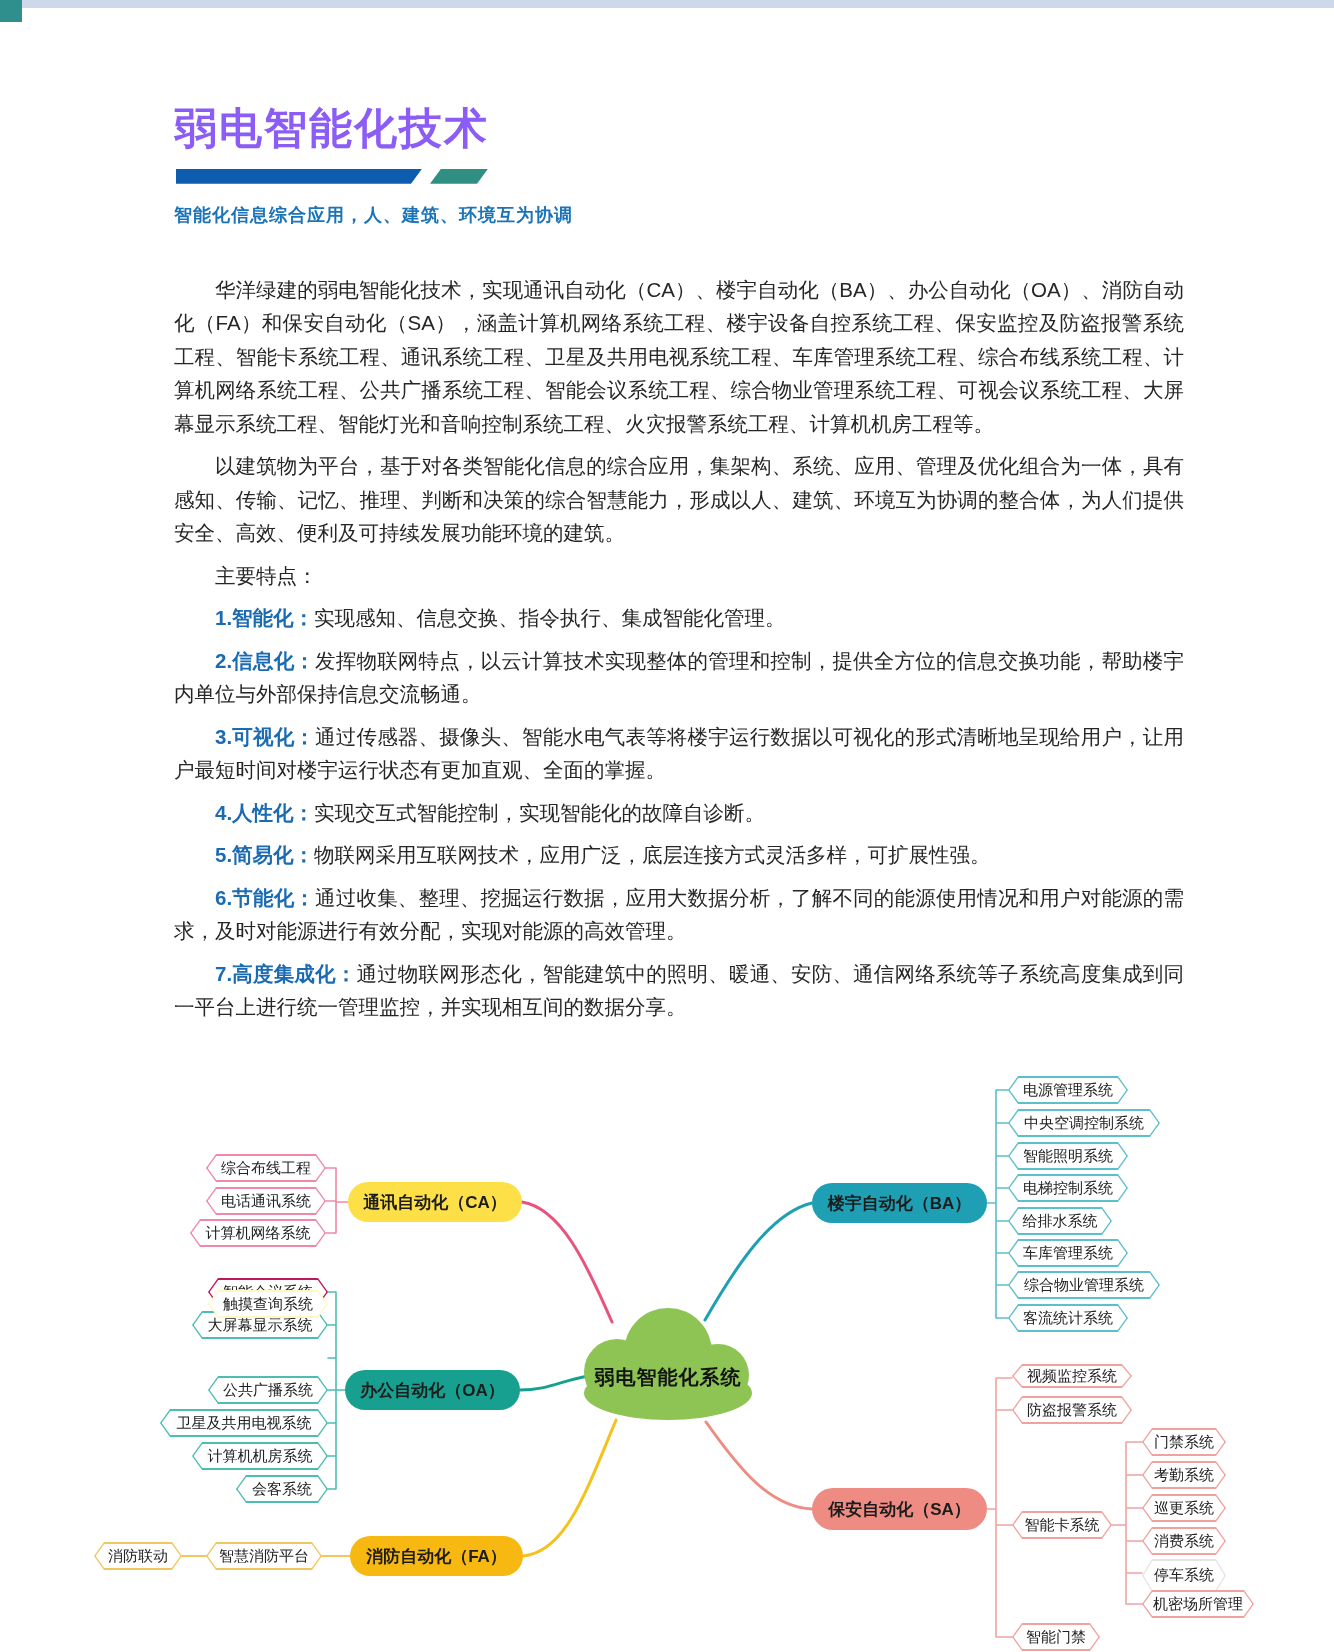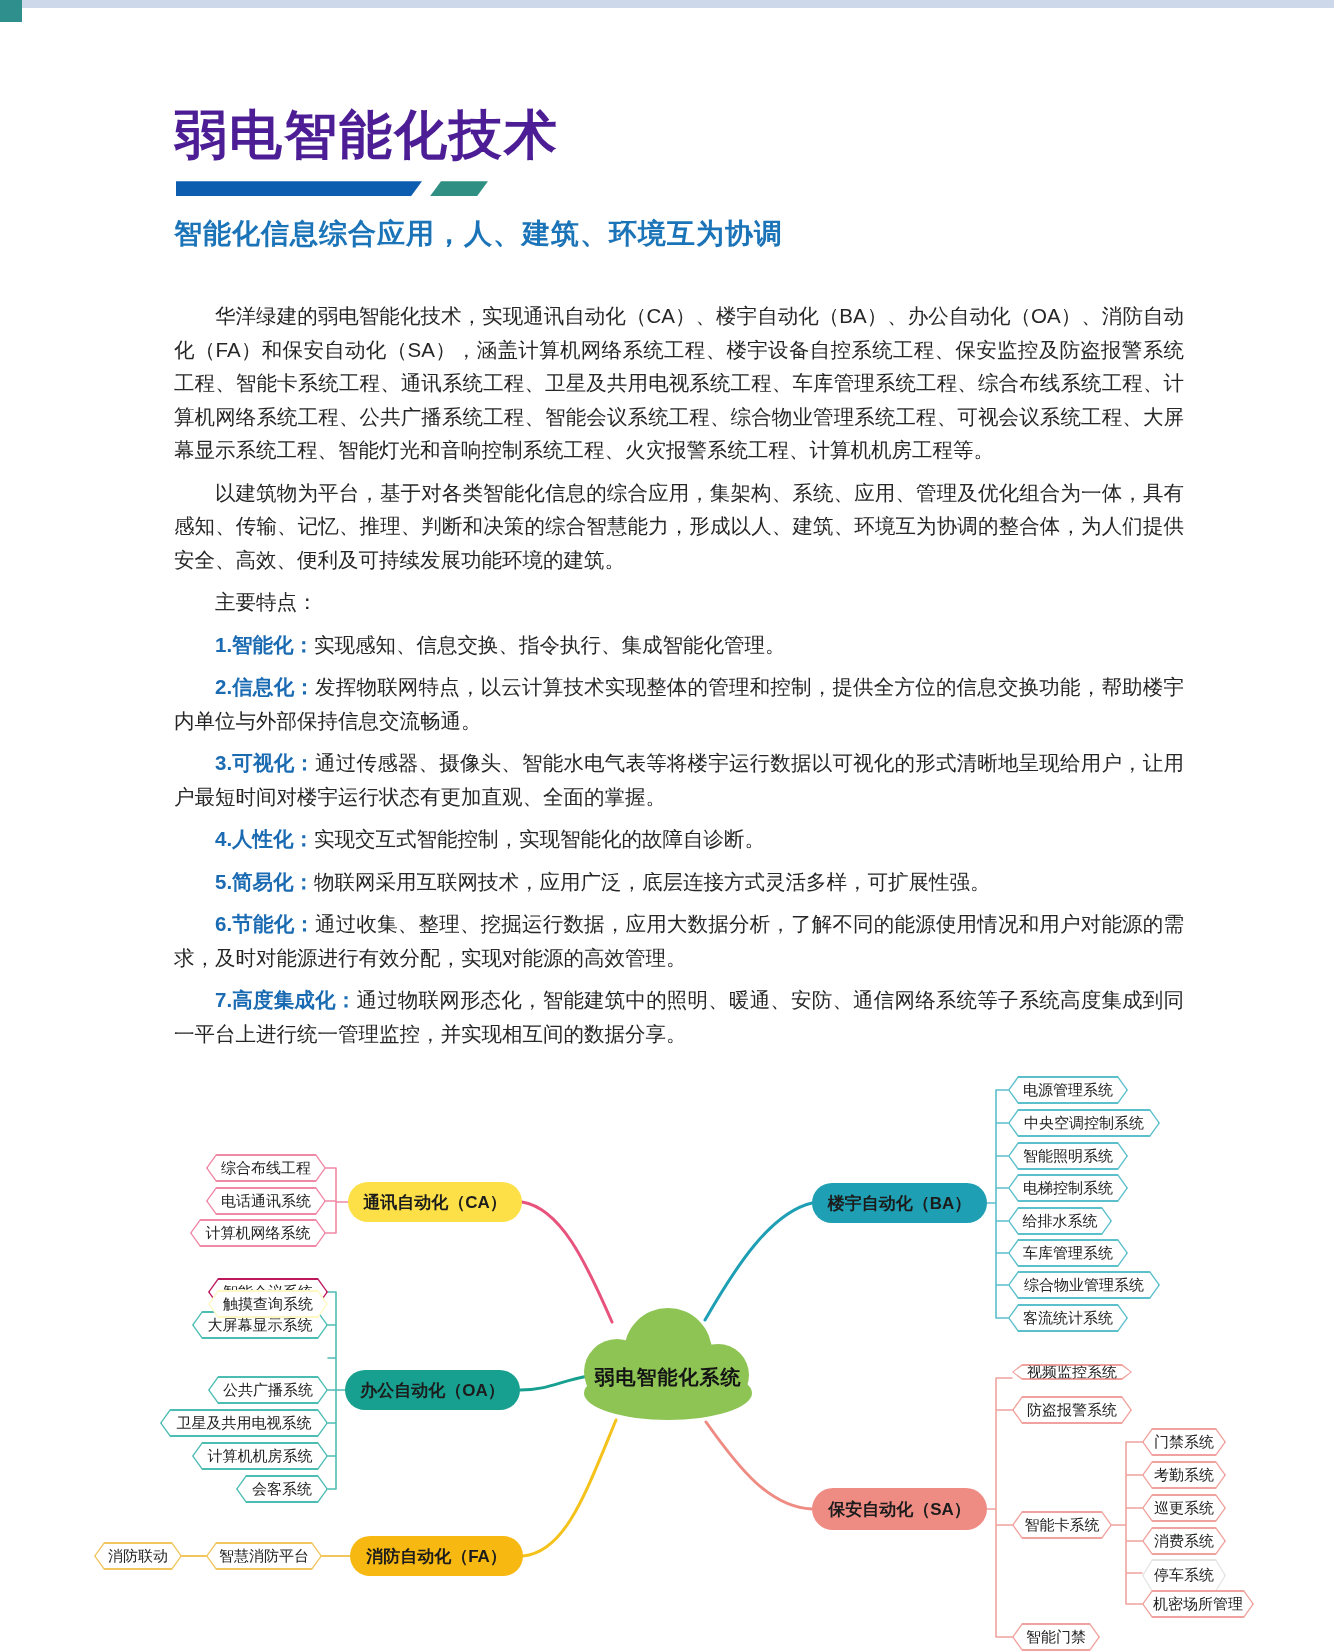--- a/index.html
+++ b/index.html
@@ -2,27 +2,27 @@
 <html><head>
 <meta charset="utf-8">
 <style>
   html,body{margin:0;padding:0;background:#ffffff;}
   .page{position:relative;width:1334px;height:1652px;background:#fff;overflow:hidden;
         font-family:"Liberation Sans",sans-serif;}
   .top-strip{position:absolute;left:0;top:0;width:100%;height:8px;}
   .top-square{position:absolute;left:0;top:0;width:22px;height:22px;}
 
   .content{position:absolute;left:174px;top:102px;width:1010px;}
-  .page-title{font-size:53px;font-weight:800;color:#4c1d95;letter-spacing:2px;line-height:1.25;}
+  .page-title{font-size:43px;font-weight:800;color:#8b5cf6;letter-spacing:2px;line-height:1.25;}
   .bar-row{position:relative;height:15px;margin-top:13px;width:320px;}
   .bar-blue{position:absolute;left:2px;top:0;width:246px;height:15px;
             clip-path:polygon(0 0,100% 0,calc(100% - 11px) 100%,0 100%);}
   .bar-teal{position:absolute;left:256px;top:0;width:58px;height:15px;
             clip-path:polygon(11px 0,100% 0,calc(100% - 11px) 100%,0 100%);}
-  .subtitle{margin-top:19px;font-size:28px;font-weight:600;letter-spacing:1px;}
+  .subtitle{margin-top:19px;font-size:18px;font-weight:600;letter-spacing:1px;}
 
   .body{margin-top:46px;font-size:20.5px;line-height:33.5px;color:#262626;text-align:justify;}
   .body p{margin:0 0 9px 0;text-indent:2em;}
   .feat b{font-weight:700;}
 
   .mindmap{position:absolute;left:0;top:0;width:1334px;height:1652px;pointer-events:none;}
   #mm-svg{position:absolute;left:0;top:0;}
   .mm-pill{position:absolute;border-radius:21px;display:flex;align-items:center;justify-content:center;
            font-size:17px;font-weight:700;color:#1c1c1c;white-space:nowrap;}
   .hex{position:absolute;clip-path:polygon(10px 0,calc(100% - 10px) 0,100% 50%,calc(100% - 10px) 100%,10px 100%,0 50%);}
@@ -137,21 +137,21 @@
       </div>
       <div class="hex" style="left: 236px; top: 1475px; width: 92px; height: 28px; background: rgb(76, 189, 179);">
         <div class="hex-in">会客系统</div>
       </div>
       <div class="hex" style="left: 94px; top: 1542px; width: 88px; height: 28px; background: rgb(242, 198, 95);">
         <div class="hex-in">消防联动</div>
       </div>
       <div class="hex" style="left: 206px; top: 1542px; width: 116px; height: 28px; background: rgb(242, 198, 95);">
         <div class="hex-in">智慧消防平台</div>
       </div>
-      <div class="hex" style="left: 1012px; top: 1364px; width: 120px; height: 16px; background: rgb(240, 163, 158);">
+      <div class="hex" style="left: 1012px; top: 1364px; width: 120px; height: 24px; background: rgb(240, 163, 158);">
         <div class="hex-in">视频监控系统</div>
       </div>
       <div class="hex" style="left: 1012px; top: 1396px; width: 120px; height: 28px; background: rgb(240, 163, 158);">
         <div class="hex-in">防盗报警系统</div>
       </div>
       <div class="hex" style="left: 1012px; top: 1511px; width: 100px; height: 28px; background: rgb(240, 163, 158);">
         <div class="hex-in">智能卡系统</div>
       </div>
       <div class="hex" style="left: 1012px; top: 1623px; width: 88px; height: 28px; background: rgb(240, 163, 158);">
         <div class="hex-in">智能门禁</div>

